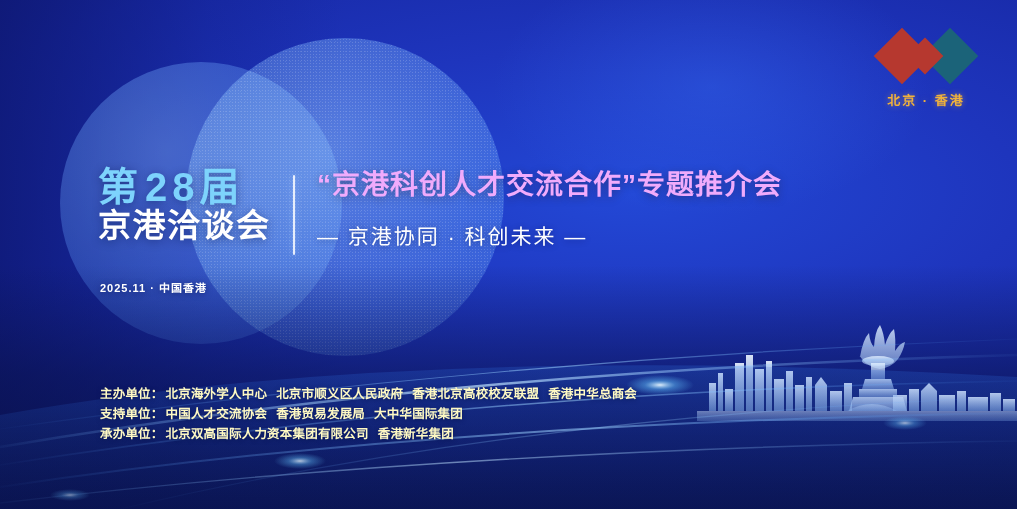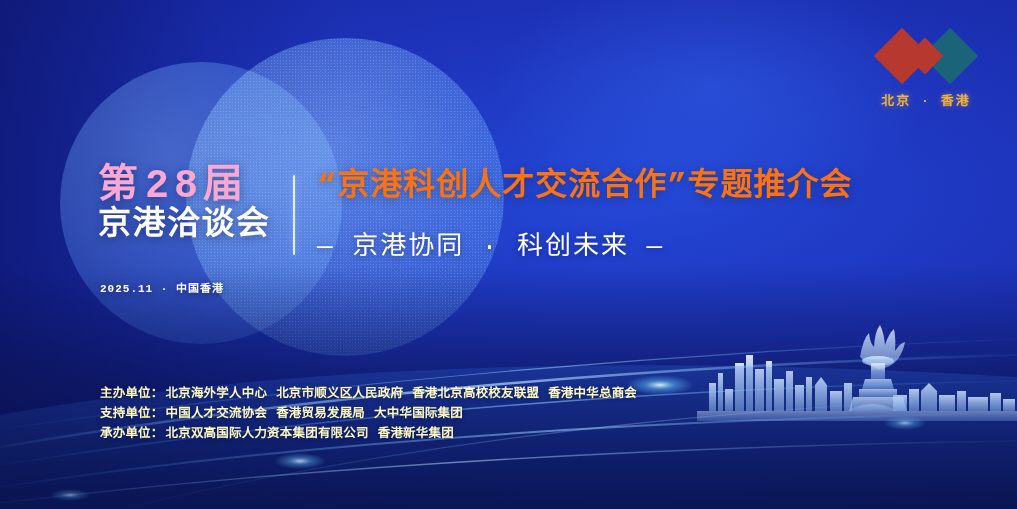--- a/index.html
+++ b/index.html
@@ -6,21 +6,21 @@
   html, body {
     margin: 0;
     padding: 0;
     background: #0b1230;
   }
   #stage {
     position: relative;
     width: 1017px;
     height: 509px;
     overflow: hidden;
-    font-family: Liberation Mono, monospace;
+    font-family: Liberation Sans, sans-serif;
     background: #1b2bac;
   }
 
   
   .bg-base {
     position: absolute;
     inset: 0;
     background:
       radial-gradient(120% 90% at 62% 38%, #2348d6 0%, #1e35bd 32%, #182aa8 58%, #142080 80%, #101a63 100%);
   }
@@ -123,21 +123,21 @@
     position: absolute;
     left: 98px;
     top: 166px;
     display: flex;
     align-items: flex-start;
   }
   .left-title { width: 185px; }
   .edition-line {
     font-size: 40px;
     font-weight: 700;
-    color: #f9a8d4;
+    color: #7dd3fc;
     letter-spacing: 7px;
     line-height: 1.06;
     text-shadow: 0 2px 10px rgba(5,16,70,0.45);
     white-space: nowrap;
   }
   .edition-num { letter-spacing: 5px; }
   .forum-line {
     font-size: 33px;
     font-weight: 700;
     color: #ffffff;
@@ -149,31 +149,31 @@
   .vdivider {
     width: 2px;
     height: 80px;
     margin: 9px 22px 0 10px;
     background: rgba(255,255,255,0.85);
     border-radius: 1px;
     box-shadow: 0 0 6px rgba(180,215,255,0.6);
   }
   .right-title { padding-top: 2px; }
   .main-title {
-    font-size: 32px;
-    font-weight: 700;
-    color: #f97316;
+    font-size: 28px;
+    font-weight: 700;
+    color: #f0abfc;
     letter-spacing: 1px;
     line-height: 1.2;
     white-space: nowrap;
     text-shadow: 0 2px 8px rgba(40,20,0,0.35);
   }
   .sub-title {
     margin-top: 18px;
-    font-size: 26px;
+    font-size: 21px;
     font-weight: 500;
     color: #ffffff;
     letter-spacing: 2px;
     white-space: nowrap;
     text-shadow: 0 1px 6px rgba(5,16,70,0.45);
   }
 
   
   .date-line {
     position: absolute;

